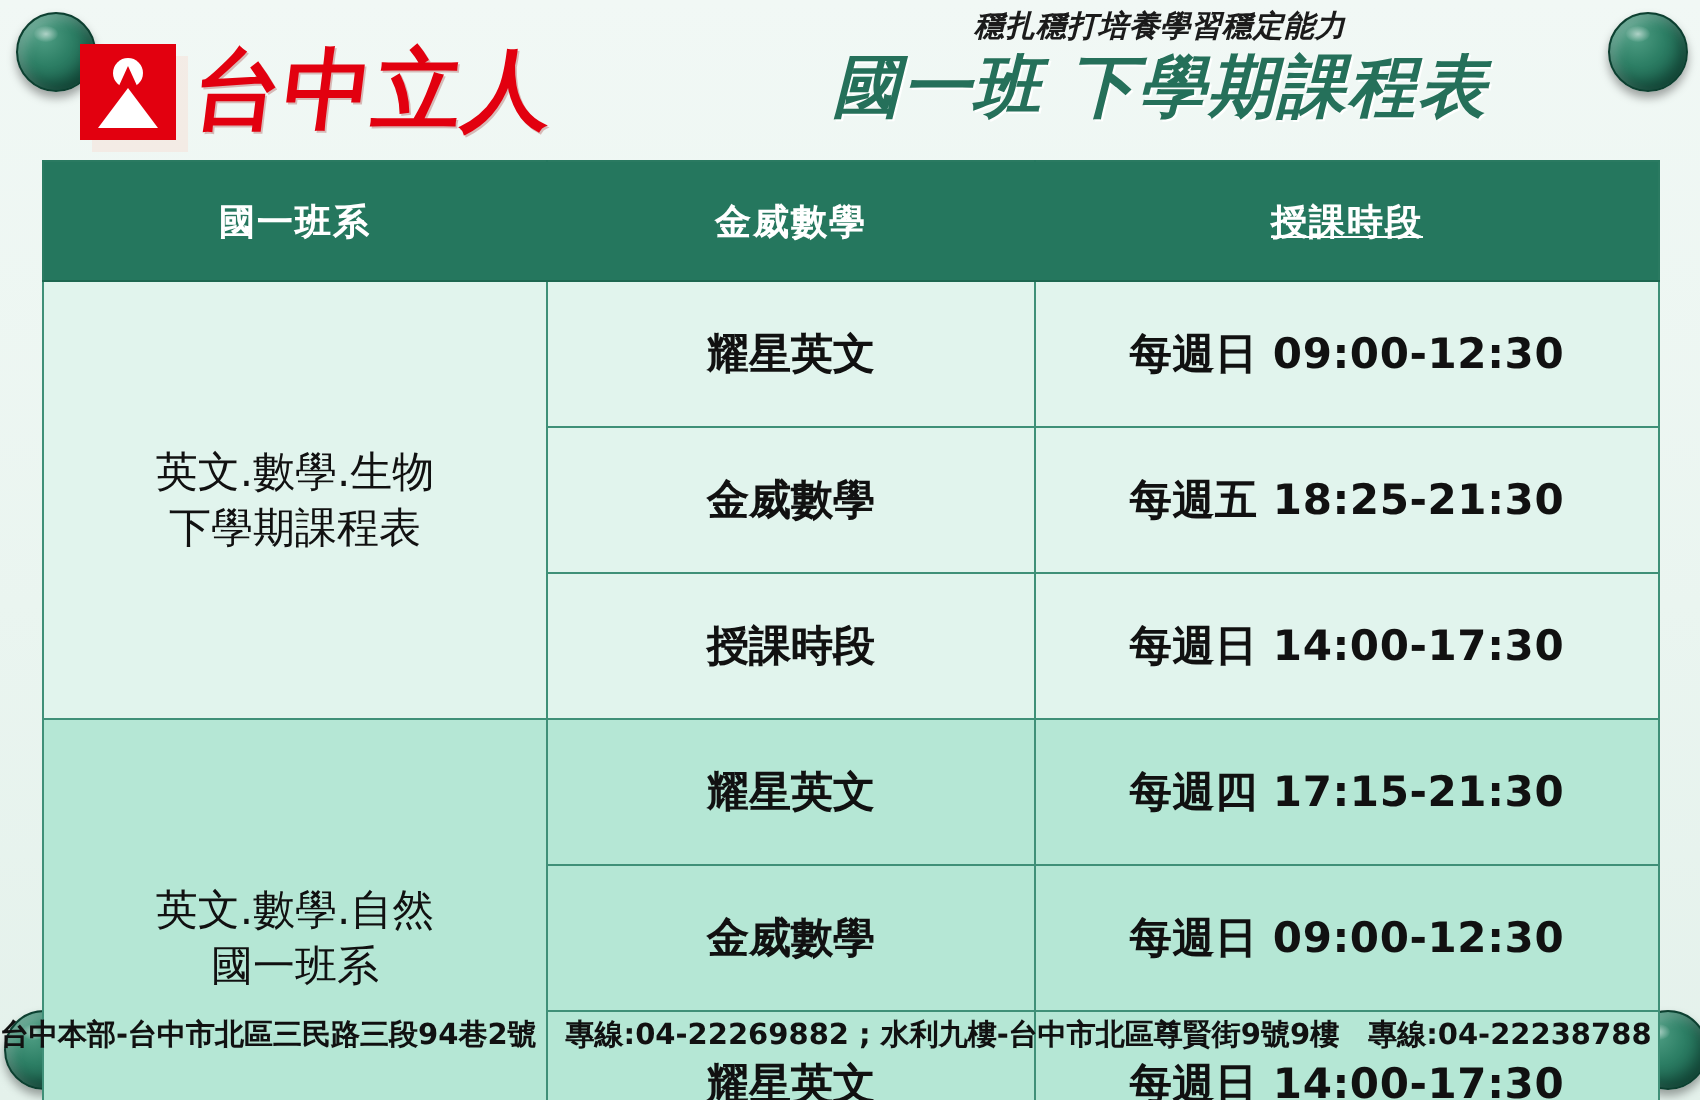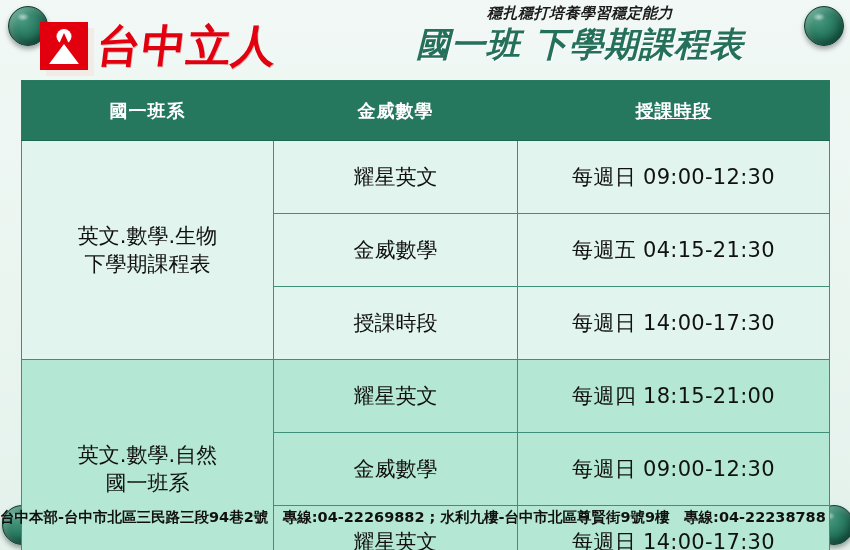--- a/index.html
+++ b/index.html
@@ -77,21 +77,21 @@
     border-right:1px solid #25775e;border-bottom:1px solid #1d6750;
   }
   .table th:last-child{border-right:none;text-decoration:underline;}
   .table td{
     border:1px solid #3f9078;padding:0;text-align:center;
     font-size:21px;color:#111;
   }
   .grp-a td{background:#e1f4ed;}
   .grp-b td{background:#b5e7d5;}
   .grp-cell{font-size:23px;font-weight:normal;line-height:1.35;color:#0d0d0d;}
-  .row-cell{height:72px;font-weight:normal;}
+  .row-cell{height:72px;font-weight:bold;}
   .time-cell{letter-spacing:.3px;}
   .col1{width:252px;}
   .col2{width:244px;}
   .col3{width:312px;}
 
   
   .footer{
     position:absolute;left:0;top:508px;width:690px;
     font-size:14.5px;font-weight:bold;color:#111;letter-spacing:0;
     white-space:nowrap;
@@ -139,34 +139,34 @@
       <tr class="grp-a">
         <td class="grp-cell" rowspan="3">
           <div>英文.數學.生物</div>
           <div>下學期課程表</div>
         </td>
         <td class="row-cell">耀星英文</td>
         <td class="row-cell time-cell">每週日 09:00-12:30</td>
       </tr>
       <tr class="grp-a">
         <td class="row-cell">金威數學</td>
-        <td class="row-cell time-cell">每週五 04:15-21:30</td>
+        <td class="row-cell time-cell">每週五 18:25-21:30</td>
       </tr>
       <tr class="grp-a">
         <td class="row-cell">授課時段</td>
         <td class="row-cell time-cell">每週日 14:00-17:30</td>
       </tr>
 
       <tr class="grp-b">
         <td class="grp-cell" rowspan="3">
           <div>英文.數學.自然</div>
           <div>國一班系</div>
         </td>
         <td class="row-cell">耀星英文</td>
-        <td class="row-cell time-cell">每週四 18:15-21:00</td>
+        <td class="row-cell time-cell">每週四 17:15-21:30</td>
       </tr>
       <tr class="grp-b">
         <td class="row-cell">金威數學</td>
         <td class="row-cell time-cell">每週日 09:00-12:30</td>
       </tr>
       <tr class="grp-b">
         <td class="row-cell">耀星英文</td>
         <td class="row-cell time-cell">每週日 14:00-17:30</td>
       </tr>
     </tbody>

